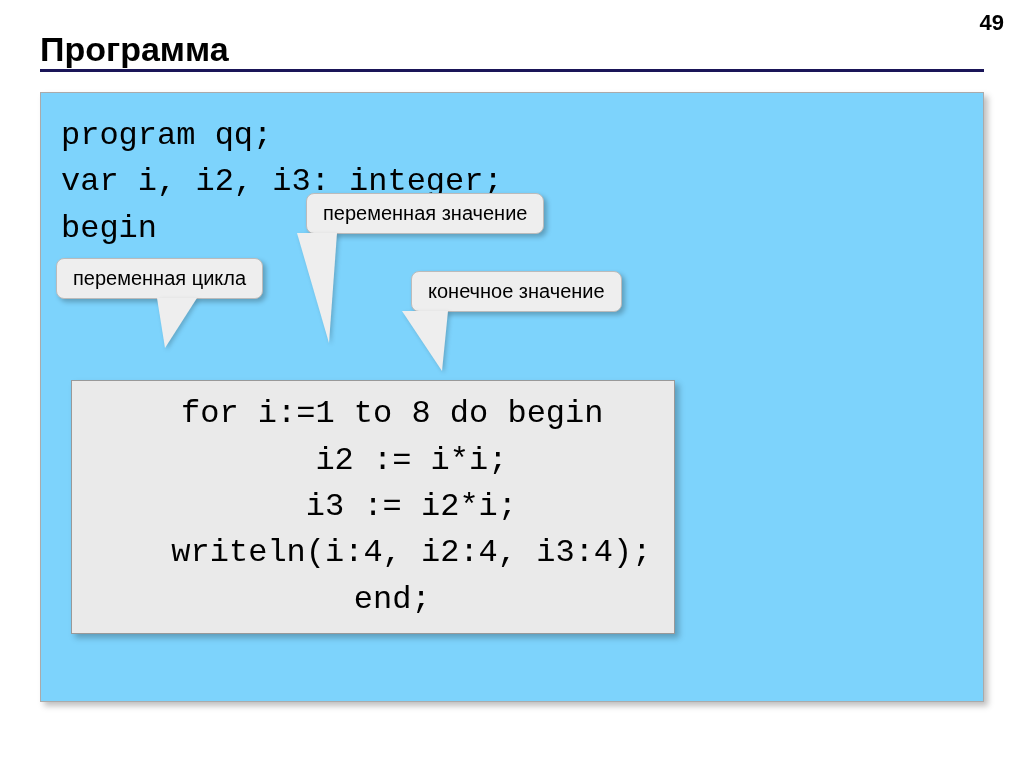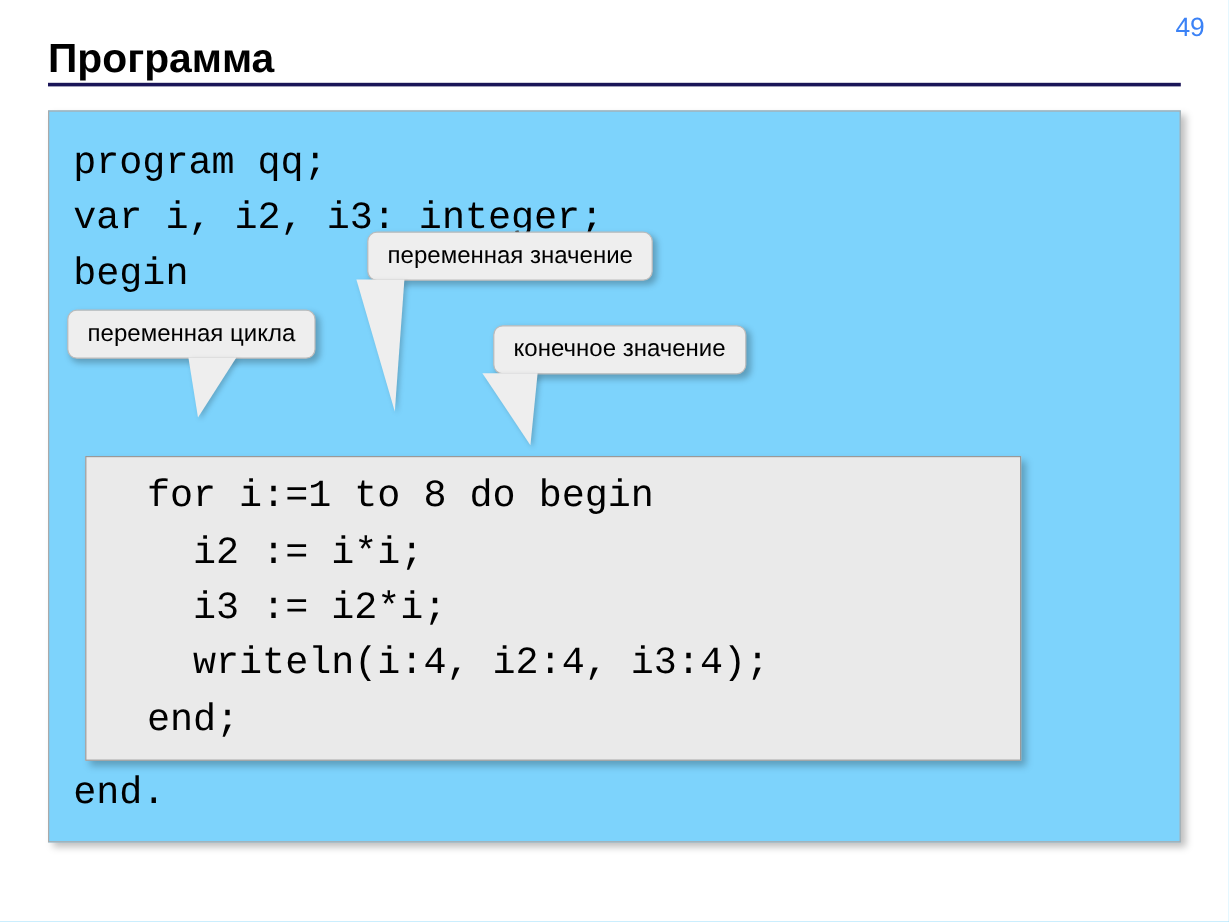--- a/index.html
+++ b/index.html
@@ -14,22 +14,22 @@
     position: relative;
     width: 1024px;
     height: 768px;
     padding: 30px 40px 0 40px;
   }
   .page-number {
     position: absolute;
     top: 10px;
     right: 20px;
     font-size: 22px;
-    font-weight: normal;
-    color: #3b82f6;
+    font-weight: bold;
+    color: #000000;
   }
   .title {
     font-size: 34px;
     font-weight: bold;
     color: #000;
     margin-bottom: 0;
   }
   .hr {
     border-bottom: 3px solid #1a1558;
     margin-bottom: 20px;
@@ -48,21 +48,22 @@
     line-height: 1.45;
     white-space: pre;
     color: #000;
   }
   .inner-box {
     background: #eaeaea;
     border: 1px solid #999;
     box-shadow: 4px 4px 6px rgba(0,0,0,0.25);
     margin: 8px 0 4px 10px;
     padding: 10px 12px;
-    width: 780px;
+    width: 604px;
+    text-align: center;
   }
   .callout {
     position: absolute;
     background: #eeeeee;
     border: 1px solid #bbb;
     border-radius: 8px;
     box-shadow: 3px 3px 5px rgba(0,0,0,0.25);
     padding: 8px 16px;
     font-size: 20px;
     color: #000;
@@ -118,19 +119,18 @@
     <div style="height:120px;"></div>
 
     <div class="inner-box">
       <div class="code">  for i:=1 to 8 do begin
     i2 := i*i;
     i3 := i2*i;
     writeln(i:4, i2:4, i3:4);
   end;</div>
     </div>
 
-    <div class="code">end.</div>
 
     <div class="callout c2" style="left:265px; top:100px;">переменная значение</div>
     <div class="callout c3" style="left:370px; top:178px;">конечное значение</div>
     <div class="callout c1" style="left:15px; top:165px;">переменная цикла</div>
   </div>
 </div>
 
 </body></html>

